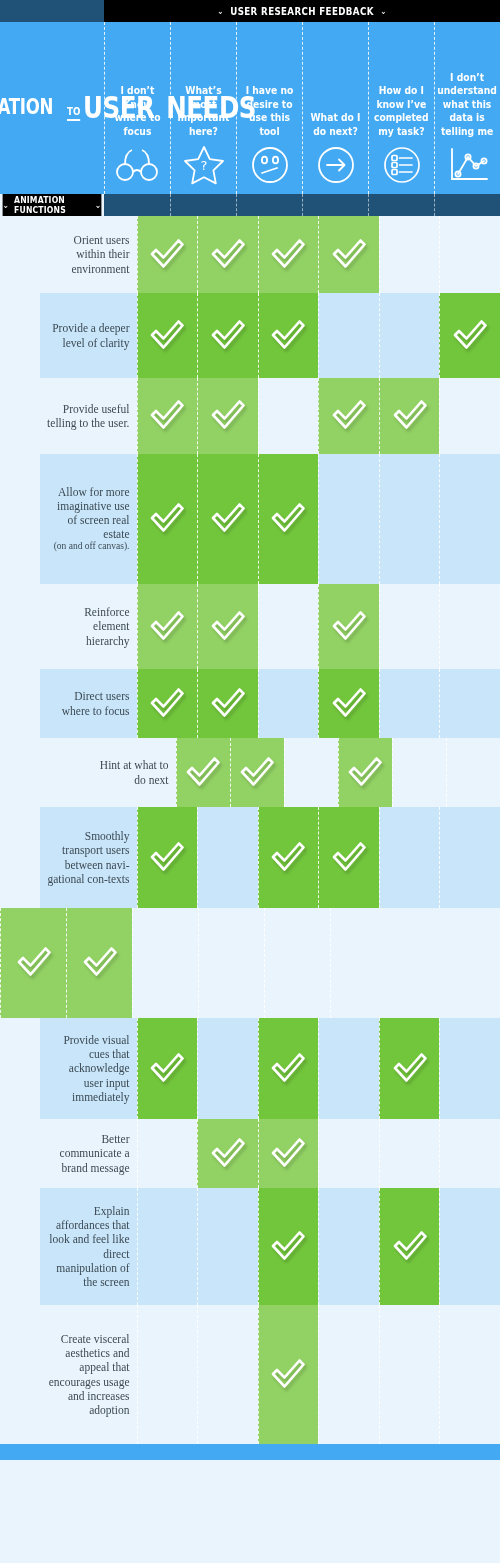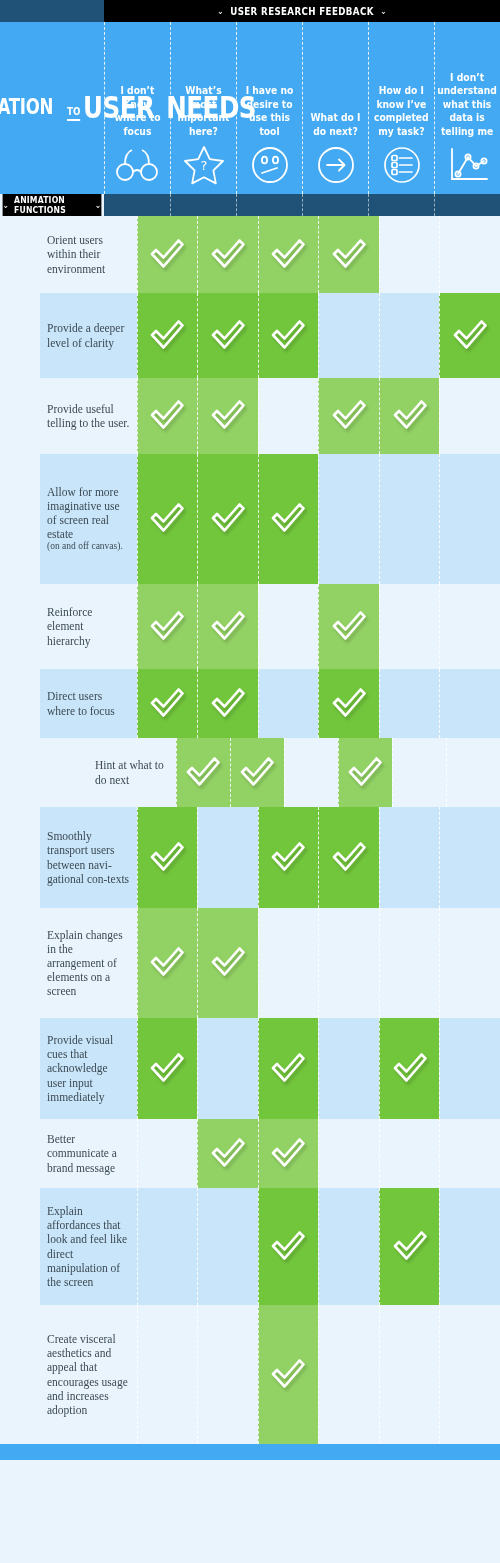--- a/index.html
+++ b/index.html
@@ -98,21 +98,21 @@
   .secbar-right .sep { width: 66px; border-left: 1px dashed rgba(255,255,255,.55); }
   .secbar-right .sep:first-child { border-left: none; }
 
   
   .matrix { width: 500px; }
   .row { display: flex; width: 500px; }
   .rowlabel {
     width: 104px;
     display: flex; align-items: center; justify-content: center;
     padding: 6px 7px;
-    text-align: left;
+    text-align: right;
     color: #3c4a54;
     font-family: "Liberation Serif", serif;
     font-size: 11.5px;
     line-height: 1.22;
     margin-left: 40px;
   }
   .rowlabel .sub { font-size: 9.5px; display:block; }
   .cell {
     width: 66px;
     border-left: 1px dashed rgba(255,255,255,.9);
@@ -441,23 +441,20 @@
         </div>
         <div class="cell on">
           <svg width="40" height="40" viewBox="0 0 40 40">
             <path d="M5 19 L9 15 L16.5 22.5 L31.5 5.5 L35.5 9.5 L16.5 31.5 Z" fill="none" stroke="#ffffff" stroke-width="2.6" stroke-linejoin="round"></path>
           </svg>
         </div>
         <div class="cell off"></div>
         <div class="cell off"></div>
       </div>
       <div class="row alt-a" style="height: 110px;">
-        <div class="rowlabel">
-          <div><span>Explain changes in the arrangement of elements on a screen</span></div>
-        </div>
         <div class="cell on">
           <svg width="40" height="40" viewBox="0 0 40 40">
             <path d="M5 19 L9 15 L16.5 22.5 L31.5 5.5 L35.5 9.5 L16.5 31.5 Z" fill="none" stroke="#ffffff" stroke-width="2.6" stroke-linejoin="round"></path>
           </svg>
         </div>
         <div class="cell on">
           <svg width="40" height="40" viewBox="0 0 40 40">
             <path d="M5 19 L9 15 L16.5 22.5 L31.5 5.5 L35.5 9.5 L16.5 31.5 Z" fill="none" stroke="#ffffff" stroke-width="2.6" stroke-linejoin="round"></path>
           </svg>
         </div>

